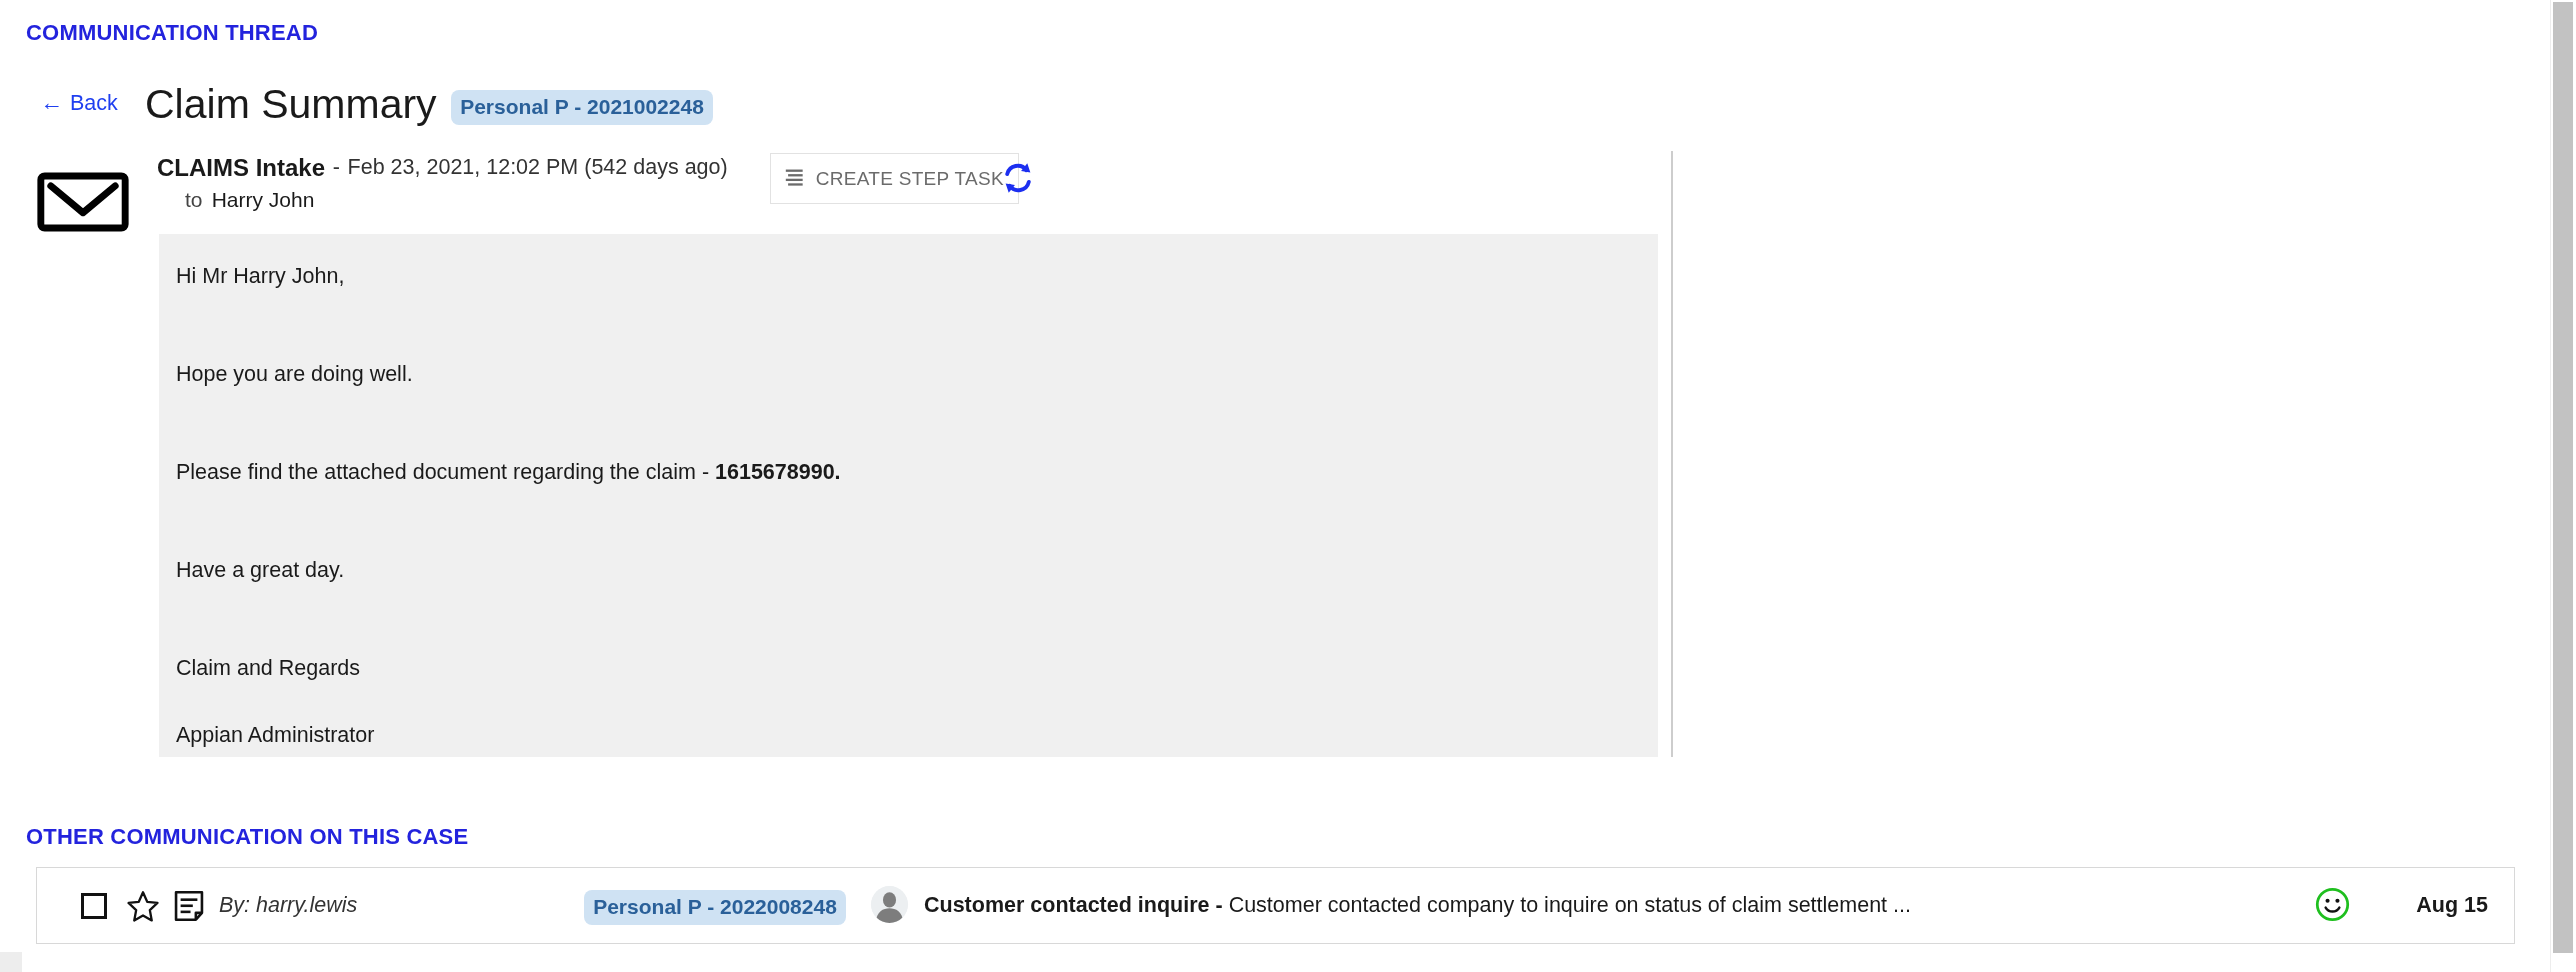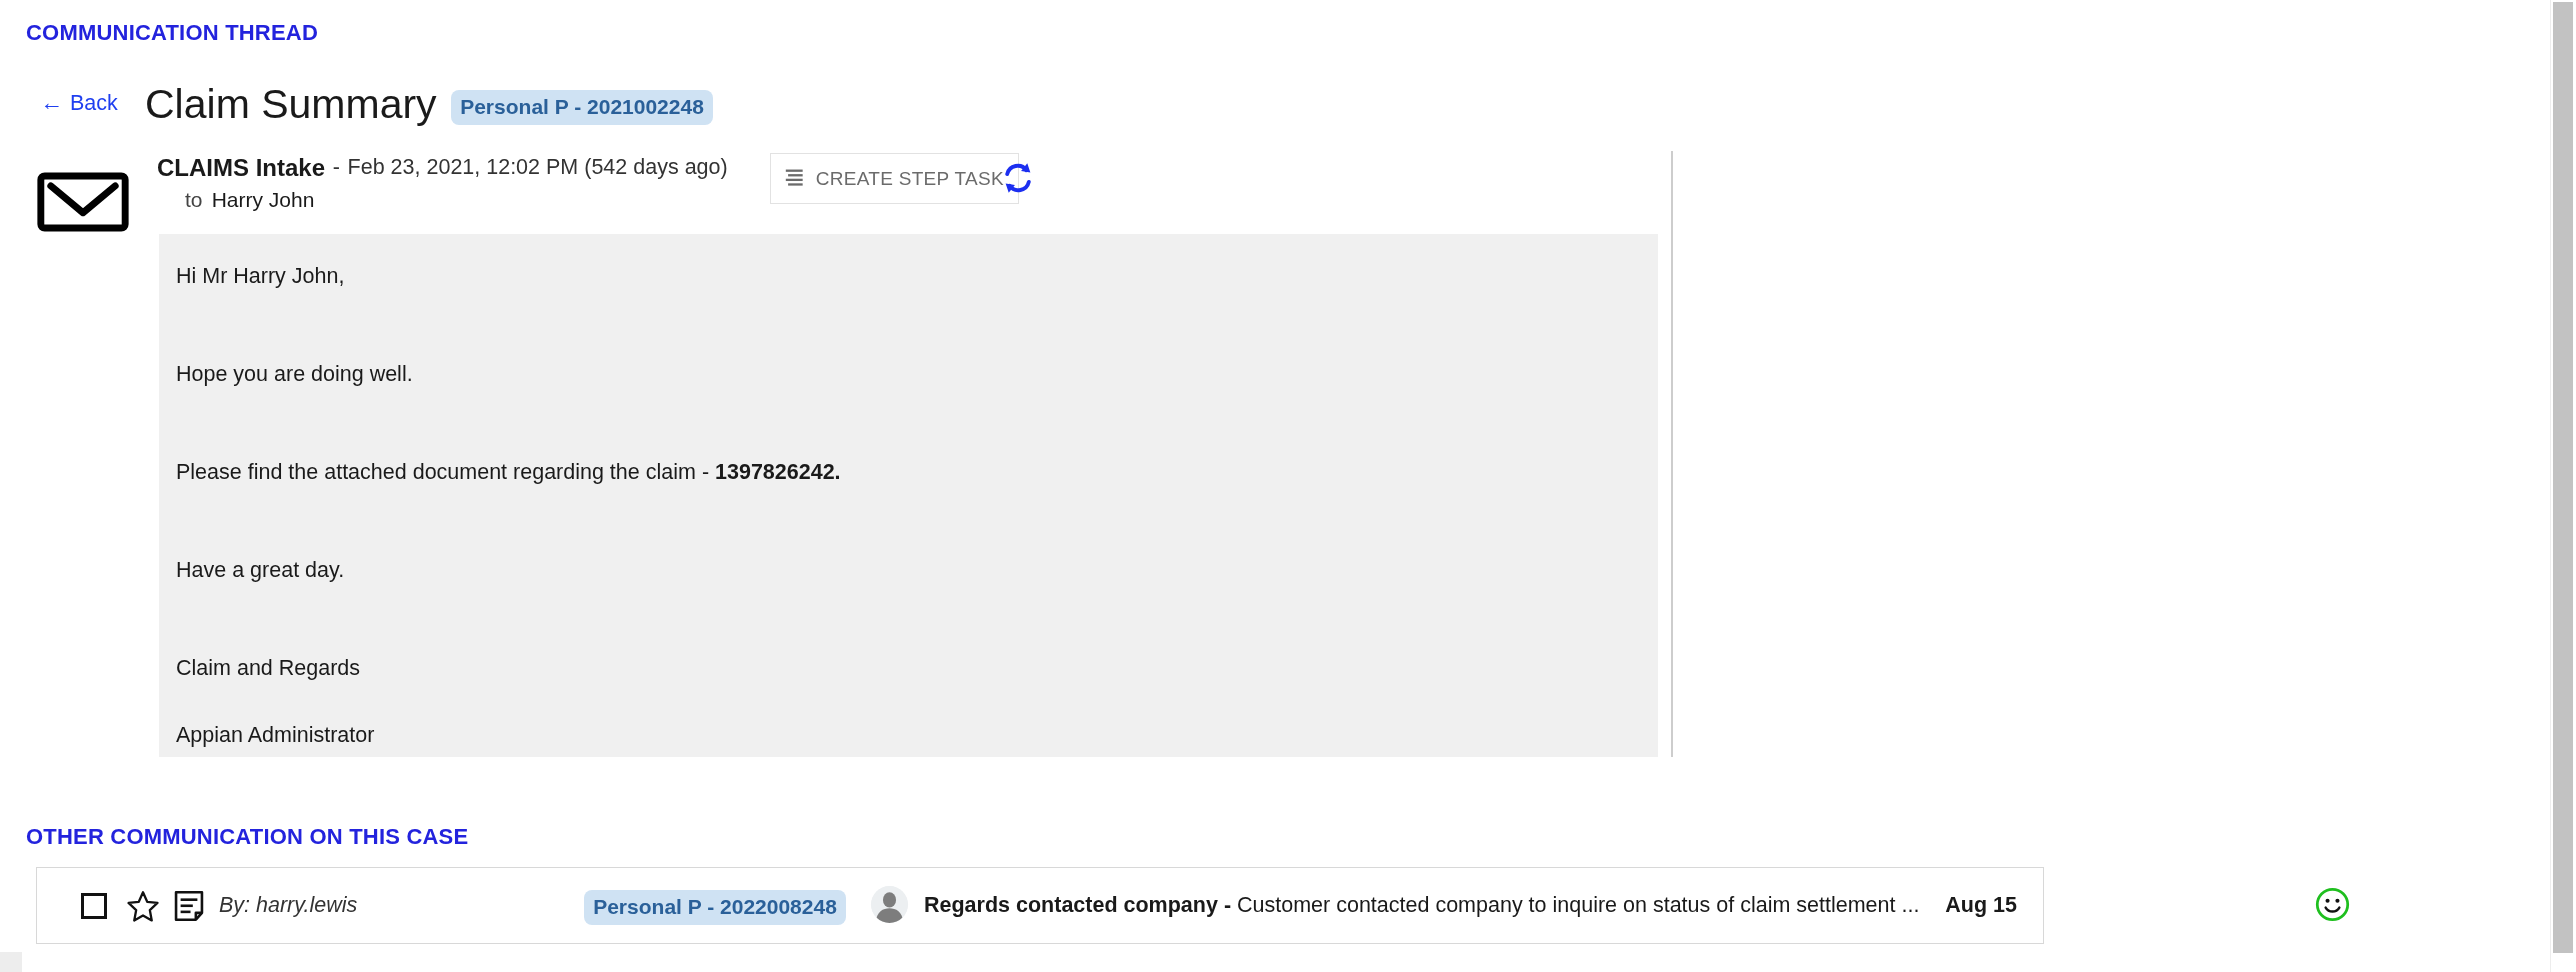--- a/index.html
+++ b/index.html
@@ -168,21 +168,21 @@
     position: absolute;
     left: 1671px; top: 151px;
     width: 2.3px; height: 606px;
     background: #cdcdcd;
   }
 
   
   #comm-list {
     position: absolute;
     left: 36px; top: 867px;
-    width: 2008px; height: 77px;
+    width: 2479px; height: 77px;
     background: #ffffff;
     border: 1.5px solid #d8d8d8;
   }
   #comm-row {
     position: relative;
     width: 100%; height: 100%;
     display: flex;
     align-items: center;
   }
   #row-checkbox {
@@ -328,21 +328,21 @@
       <path d="M36 27 A14 14 0 0 1 11 32" fill="none" stroke="#1c2ff0" stroke-width="5" stroke-linecap="round"></path>
       <polygon points="10,41 6,29 18,31" fill="#1c2ff0"></polygon>
     </svg>
   </div>
 
   <div id="email-body">
     <p>Hi Mr Harry John,</p>
     <div class="body-gap-lg"></div>
     <p>Hope you are doing well.</p>
     <div class="body-gap-lg"></div>
-    <p><span>Please find the attached document regarding the claim - </span><b>1397826242.</b></p>
+    <p><span>Please find the attached document regarding the claim - </span><b>1615678990.</b></p>
     <div class="body-gap-lg"></div>
     <p>Have a great day.</p>
     <div class="body-gap-lg"></div>
     <p>Claim and Regards</p>
     <div class="body-gap-sm"></div>
     <p>Appian Administrator</p>
   </div>
 
   <div id="column-divider"></div>
 
@@ -374,21 +374,21 @@
       <div id="row-badge" class="id-badge">Personal P - 2022008248</div>
 
       <div id="row-avatar">
         <svg width="37" height="37" viewBox="0 0 48 48" xmlns="http://www.w3.org/2000/svg">
           <circle cx="24" cy="24" r="24" fill="#eceff1"></circle>
           <ellipse cx="24" cy="18" rx="8.5" ry="10" fill="#7d7d7d"></ellipse>
           <path d="M6 48 C7 33 16 29 24 29 C32 29 41 33 42 48 Z" fill="#7d7d7d"></path>
         </svg>
       </div>
 
-      <div id="row-subject"><span class="subj-bold">Regards contacted company -</span><span class="subj-rest"> Customer contacted company to inquire on status of claim settlement ...</span></div>
+      <div id="row-subject"><span class="subj-bold">Customer contacted inquire -</span><span class="subj-rest"> Customer contacted company to inquire on status of claim settlement ...</span></div>
 
       <div id="row-sentiment">
         <svg width="35" height="35" viewBox="0 0 46 46" xmlns="http://www.w3.org/2000/svg">
           <circle cx="23" cy="23" r="20" fill="#ffffff" stroke="#1fbf1f" stroke-width="3.6"></circle>
           <circle cx="16.5" cy="18" r="2.7" fill="#111111"></circle>
           <circle cx="29.5" cy="18" r="2.7" fill="#111111"></circle>
           <path d="M14 27 C18 34 28 34 32 27" fill="none" stroke="#111111" stroke-width="3.2" stroke-linecap="round"></path>
         </svg>
       </div>
 

